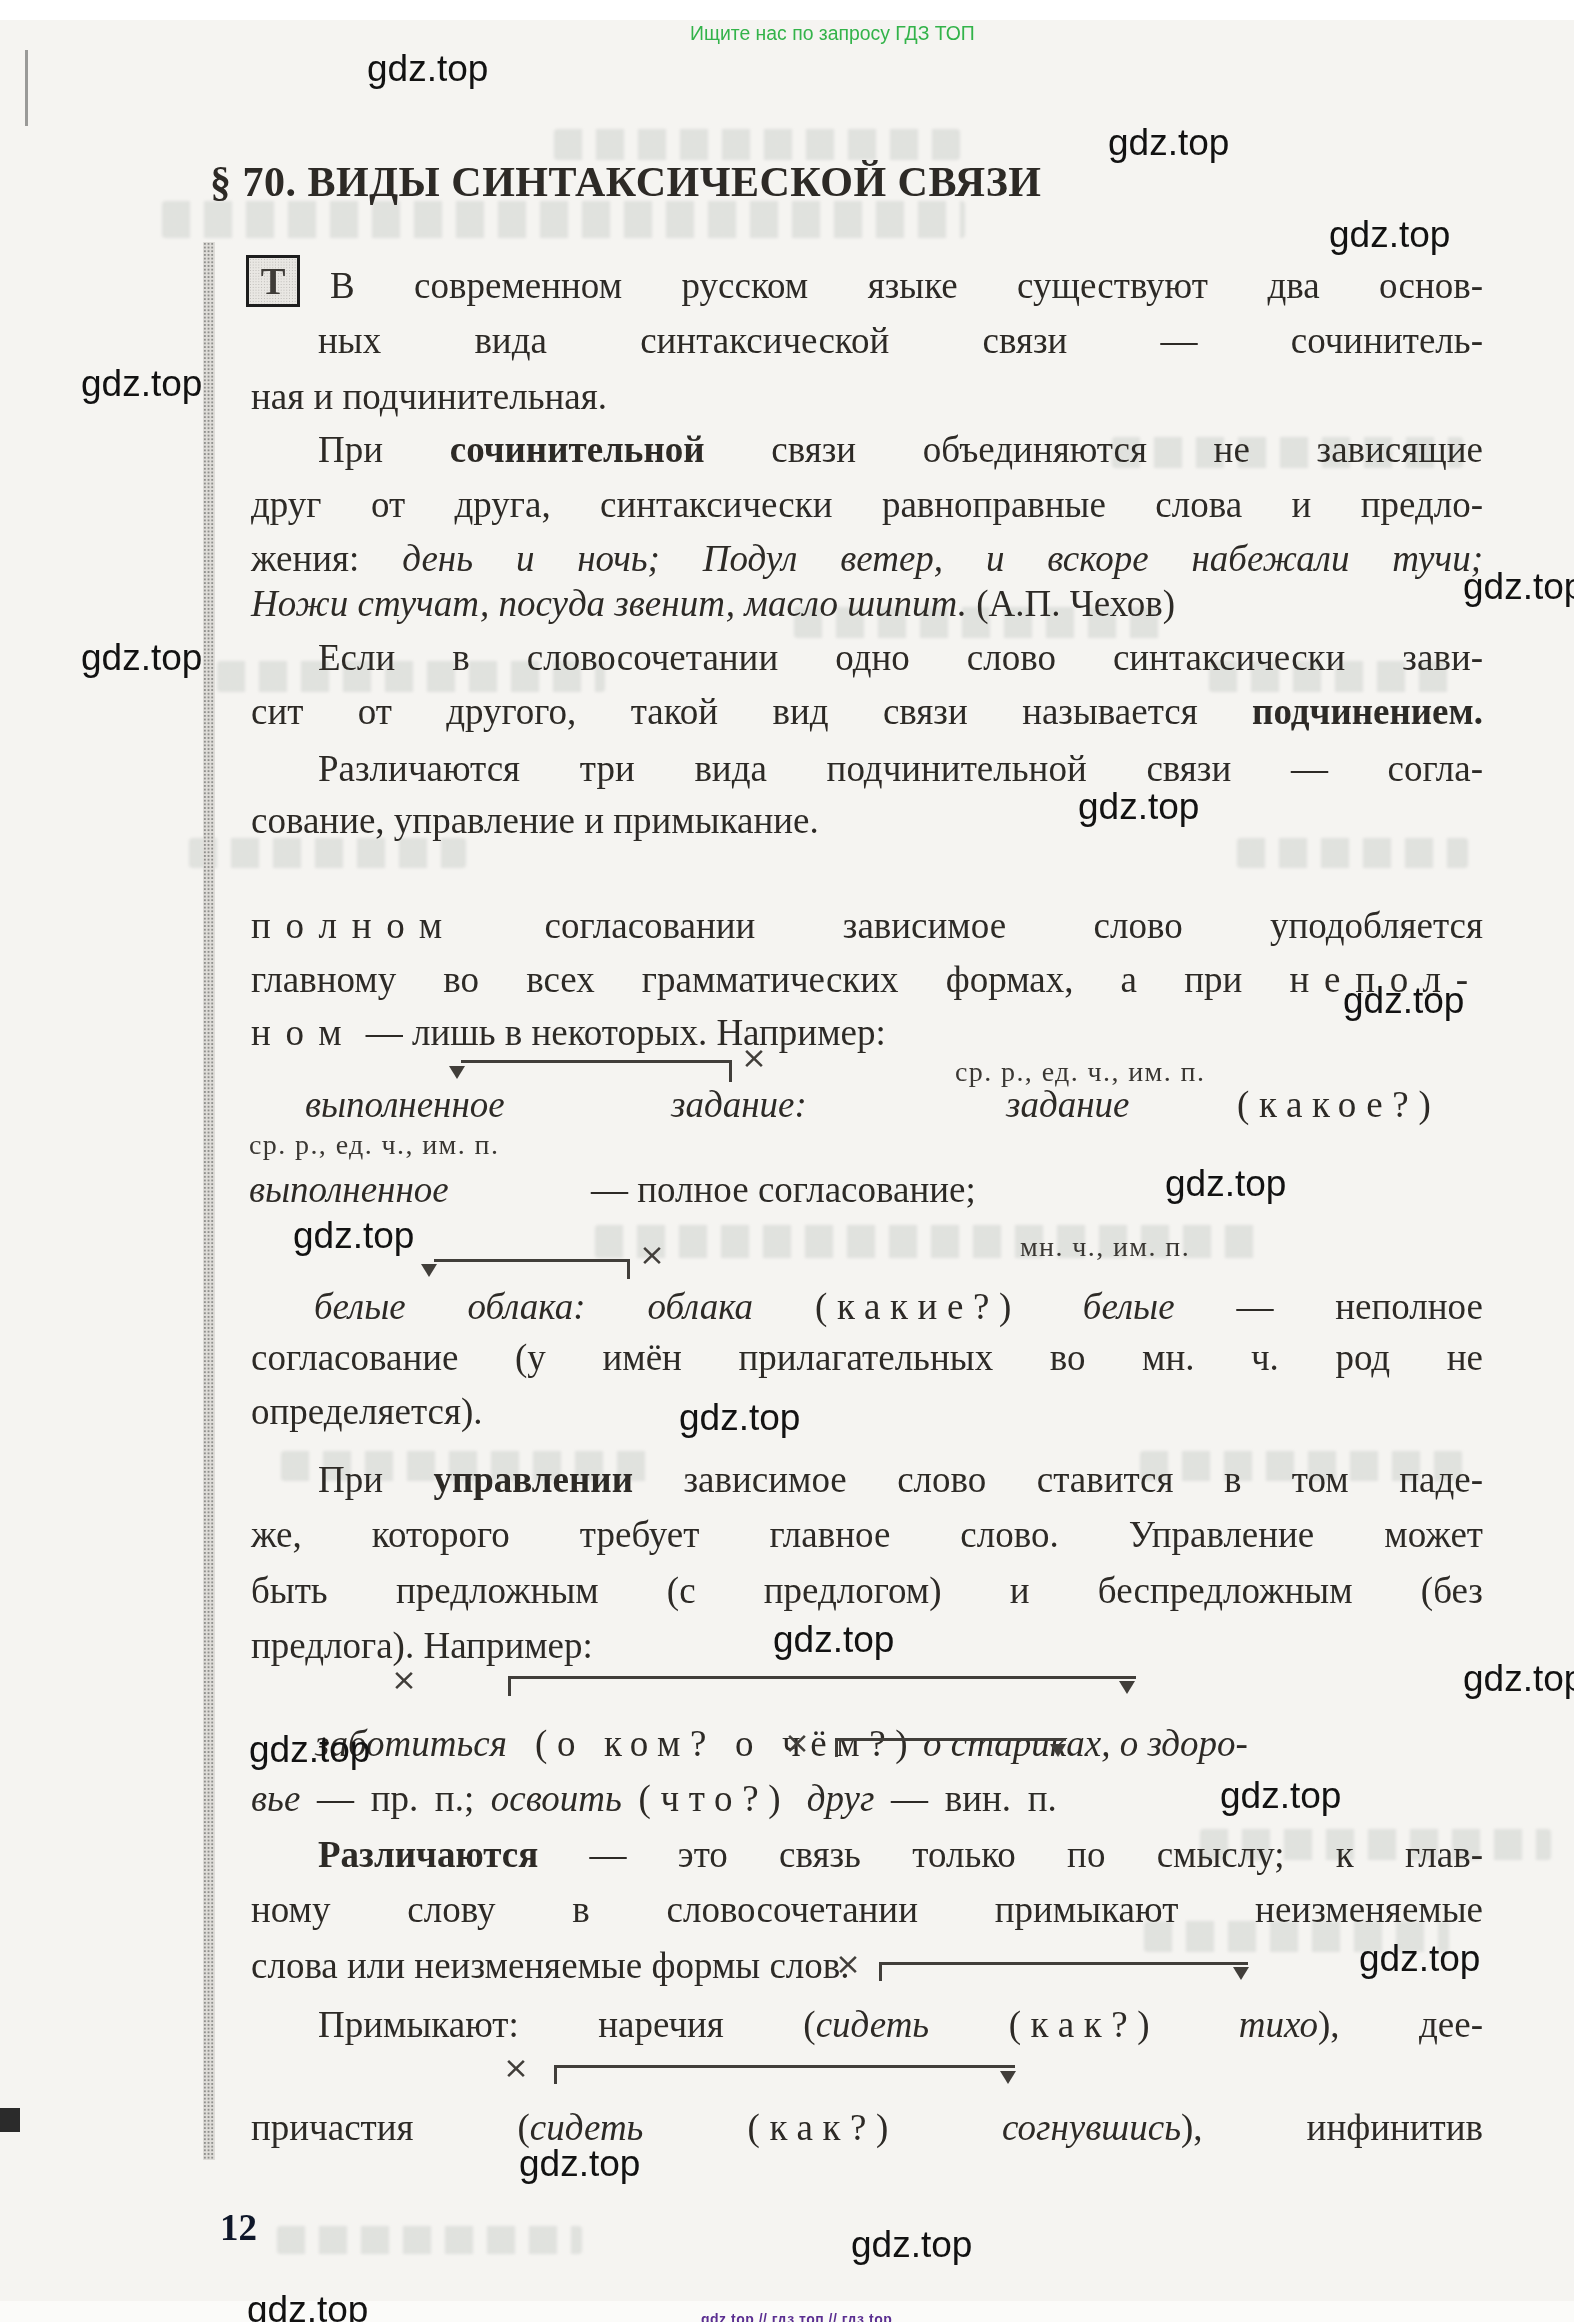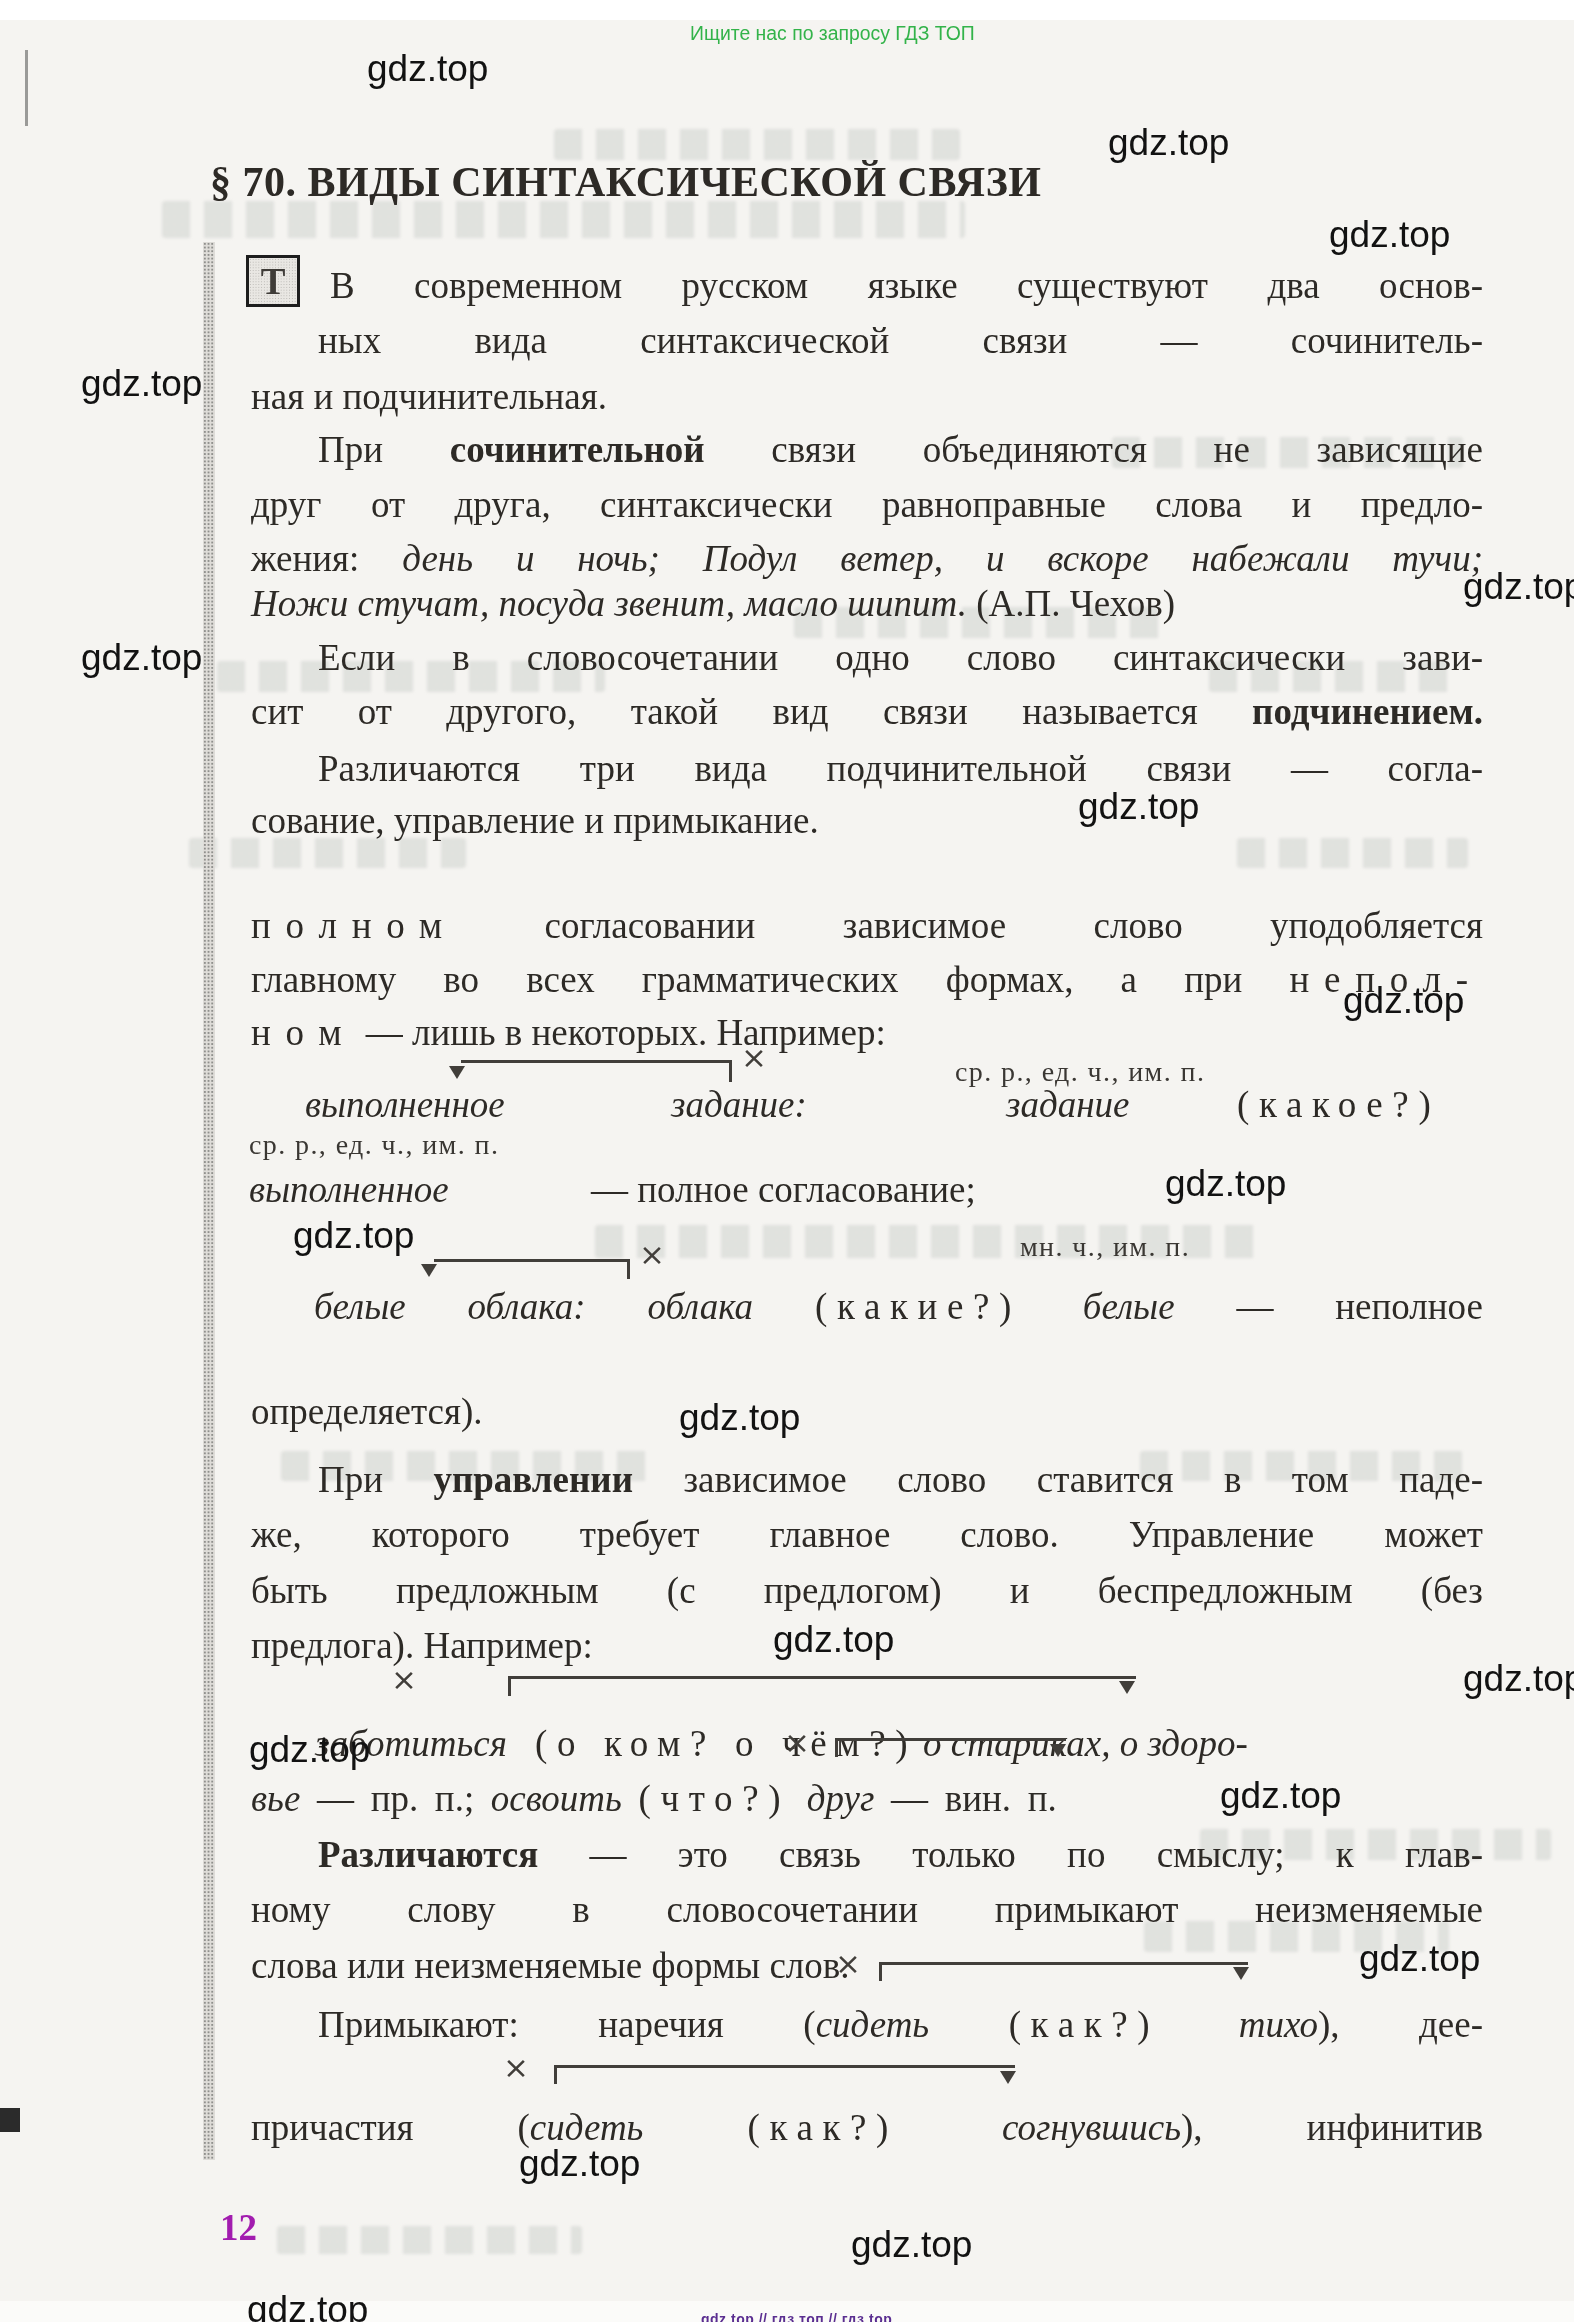--- a/index.html
+++ b/index.html
@@ -9,21 +9,21 @@
   .just{white-space:normal;text-align:justify;text-align-last:justify;}
   .b{font-weight:bold;}
   .i{font-style:italic;}
   .sp{letter-spacing:.4em;}
   .q{letter-spacing:.26em;}
   .lbl{position:absolute;font-size:28px;line-height:31px;color:#3a3733;letter-spacing:.05em;white-space:nowrap;}
   .ttl{position:absolute;font-size:42px;line-height:48px;font-weight:bold;letter-spacing:0.5px;white-space:nowrap;}
   .wm{position:absolute;font-family:"Liberation Sans",sans-serif;font-size:37px;line-height:41px;color:#121212;white-space:nowrap;}
   .note{position:absolute;font-family:"Liberation Sans",sans-serif;font-size:19.4px;color:#33b34a;white-space:nowrap;}
   .footer{position:absolute;font-family:"Liberation Sans",sans-serif;font-size:14px;font-weight:bold;color:#5b2f91;letter-spacing:0.5px;white-space:nowrap;}
-  .pagenum{position:absolute;font-size:37px;font-weight:bold;color:#a21caf;}
+  .pagenum{position:absolute;font-size:37px;font-weight:bold;color:#0f172a;}
   .tbar{position:absolute;left:203px;top:222px;width:12px;height:1918px;
         background-image:radial-gradient(circle,#8f8f8c 0.9px,transparent 1.2px);background-size:3.7px 3.7px;background-color:#dedcd8;}
   .tbox{position:absolute;left:246px;top:235px;width:48px;height:46px;border:3.7px solid #1d1d1d;
         background-color:#e9e7e3;background-image:radial-gradient(circle,#b9b7b3 0.7px,transparent 0.9px);background-size:2.8px 2.8px;
         display:flex;align-items:center;justify-content:center;font-size:37px;font-weight:bold;color:#3f3c38;}
   .hline{position:absolute;height:2.8px;background:#413e3a;}
   .vstub{position:absolute;width:2.8px;background:#413e3a;}
   .arrdown{position:absolute;width:0;height:0;border-left:8.3px solid transparent;border-right:8.3px solid transparent;border-top:13px solid #413e3a;}
   .x{position:absolute;font-family:"DejaVu Sans",sans-serif;font-size:31px;color:#413e3a;}
   .ghost{position:absolute;border-radius:3.7px;filter:blur(1.8px);
@@ -96,20 +96,21 @@
   <div class="lbl" style="left:249px;top:1109px">ср. р., ед. ч., им. п.</div>
   <div class="line i" style="left:249px;top:1146px"><span>выполненное</span></div>
   <div class="line" style="left:591px;top:1146px"><span>— полное согласование;</span></div>
   <div class="lbl" style="left:1020px;top:1211px">мн. ч., им. п.</div>
 
   <div class="hline" style="left:434px;top:1239px;width:196px"></div>
   <div class="vstub" style="left:627px;top:1239px;height:20px"></div>
   <div class="arrdown" style="left:421px;top:1244px"></div>
   <div class="x" style="left:639px;top:1216px">×</div>
   <div class="line just" style="left:314px;top:1263px;width:1169px"><span class="i">белые облака: облака </span><span class="q">(какие?)</span><span class="i"> белые </span><span>— неполное</span></div>
+  <div class="line just" style="left:251px;top:1314px;width:1232px"><span>согласование (у имён прилагательных во мн. ч. род не</span></div>
   <div class="line" style="left:251px;top:1368px"><span>определяется).</span></div>
 
   <div class="line just" style="left:318px;top:1436px;width:1165px"><span>При </span><span class="b">управлении</span><span> зависимое слово ставится в том паде-</span></div>
   <div class="line just" style="left:251px;top:1491px;width:1232px"><span>же, которого требует главное слово. Управление может</span></div>
   <div class="line" style="left:251px;top:1602px"><span>предлога). Например:</span></div>
   <div class="line just" style="left:251px;top:1547px;width:1232px"><span>быть предложным (с предлогом) и беспредложным (без</span></div>
 
   <div class="x" style="left:391px;top:1641px">×</div>
   <div class="vstub" style="left:508px;top:1656px;height:20px"></div>
   <div class="hline" style="left:508px;top:1656px;width:628px"></div>

